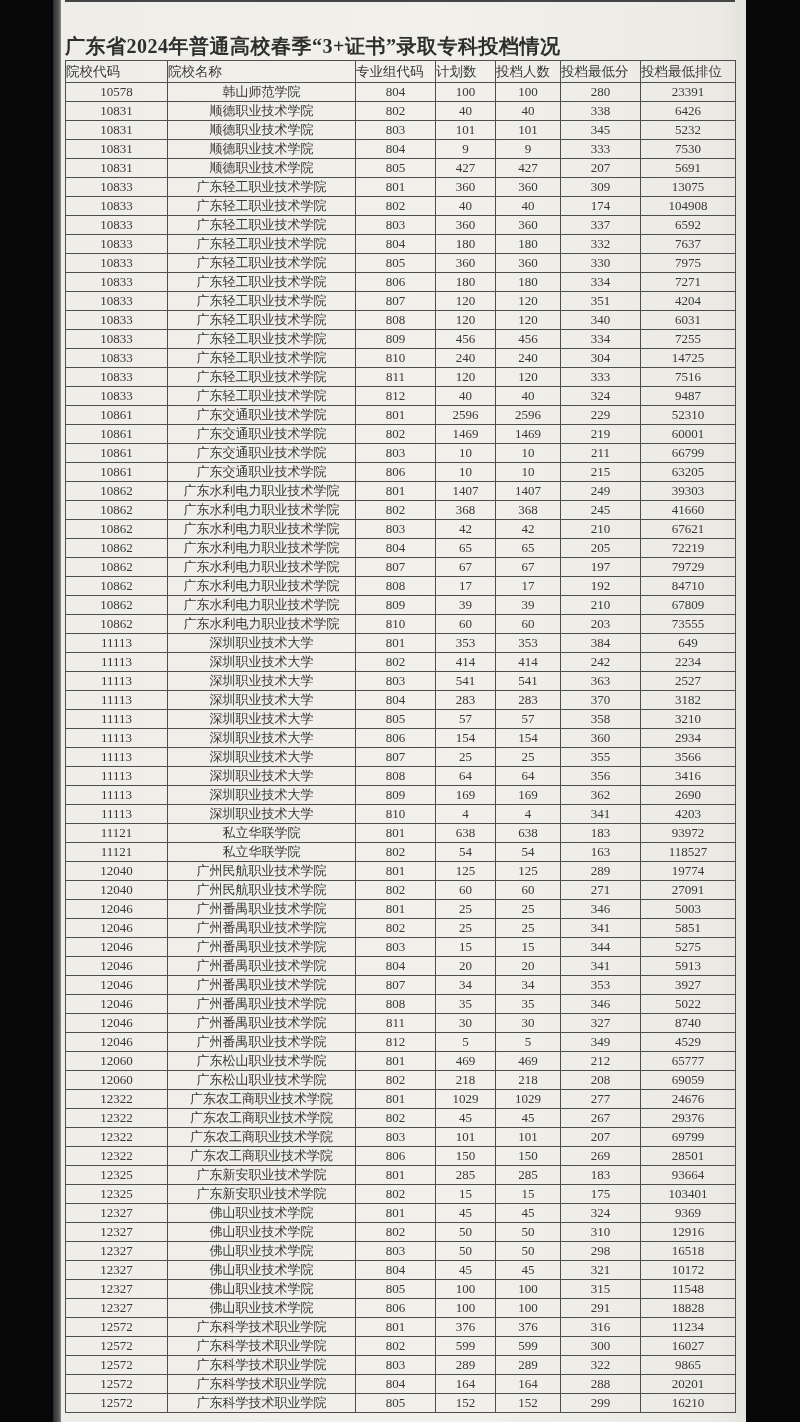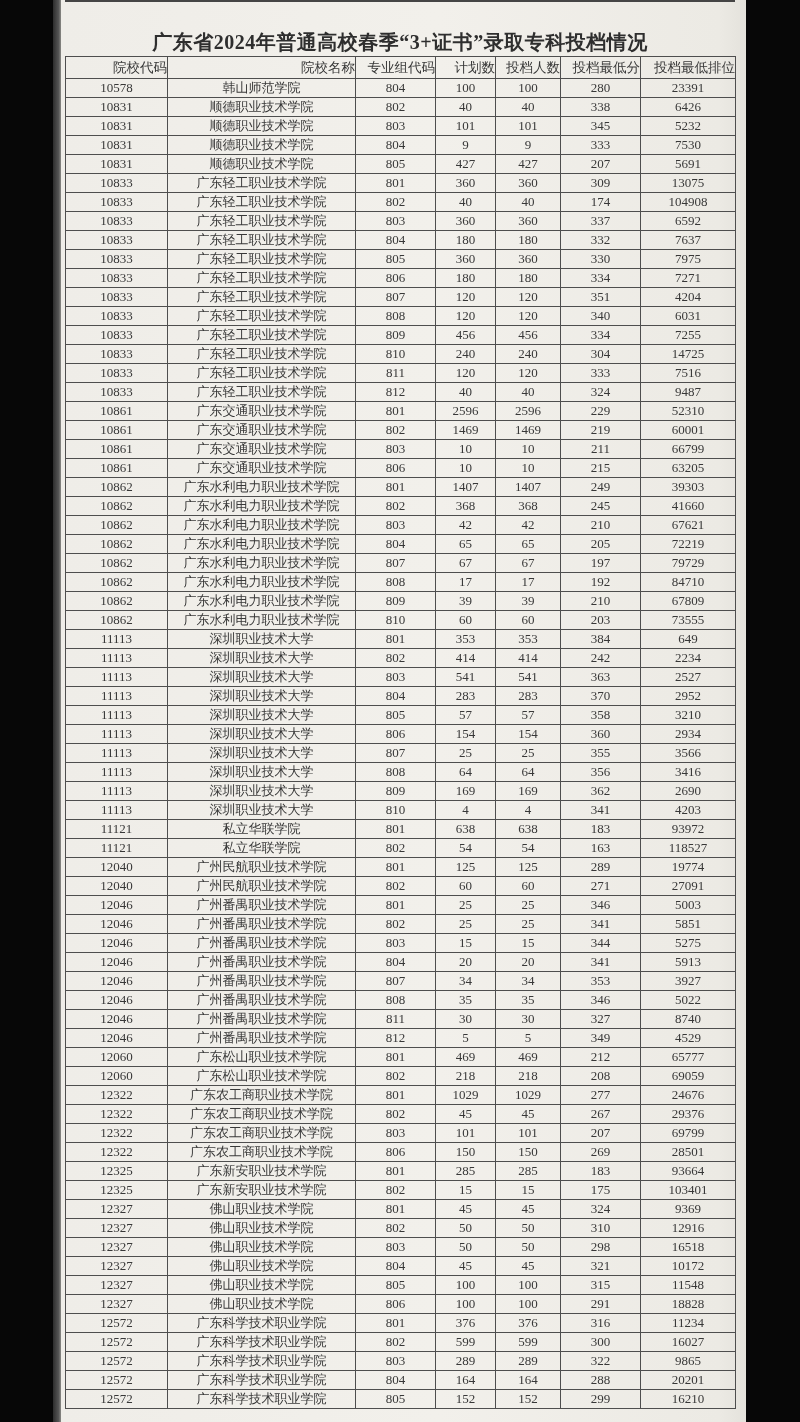--- a/index.html
+++ b/index.html
@@ -45,43 +45,44 @@
     position: absolute;
     top: 0;
     left: 4px;
     width: 670px;
     height: 2px;
     background: #454545;
   }
   .doc-title {
     margin-left: 4px;
     width: 670px;
-    padding-top: 28px;
+    padding-top: 4px;
     height: 28px;
     line-height: 28px;
-    text-align: center;
+    text-align: left;
     font-size: 20px;
     font-weight: bold;
     color: #2e2e2e;
     letter-spacing: 0.5px;
     white-space: nowrap;
+    margin-top: 28px;
   }
   table.score-table {
     margin-left: 4px;
     width: 670px;
     border-collapse: collapse;
     table-layout: fixed;
     color: #383838;
   }
   table.score-table th {
     height: 21px;
     border: 1px solid #4e4e4e;
     font-weight: normal;
     font-size: 13.5px;
-    text-align: right;
+    text-align: left;
     padding: 0;
     white-space: nowrap;
     overflow: hidden;
   }
   table.score-table td {
     height: 18px;
     border: 1px solid #4e4e4e;
     font-size: 13px;
     text-align: center;
     padding: 0;
@@ -418,21 +419,21 @@
             <td>363</td>
             <td>2527</td>
           </tr>
           <tr>
             <td>11113</td>
             <td>深圳职业技术大学</td>
             <td>804</td>
             <td>283</td>
             <td>283</td>
             <td>370</td>
-            <td>2952</td>
+            <td>3182</td>
           </tr>
           <tr>
             <td>11113</td>
             <td>深圳职业技术大学</td>
             <td>805</td>
             <td>57</td>
             <td>57</td>
             <td>358</td>
             <td>3210</td>
           </tr>

